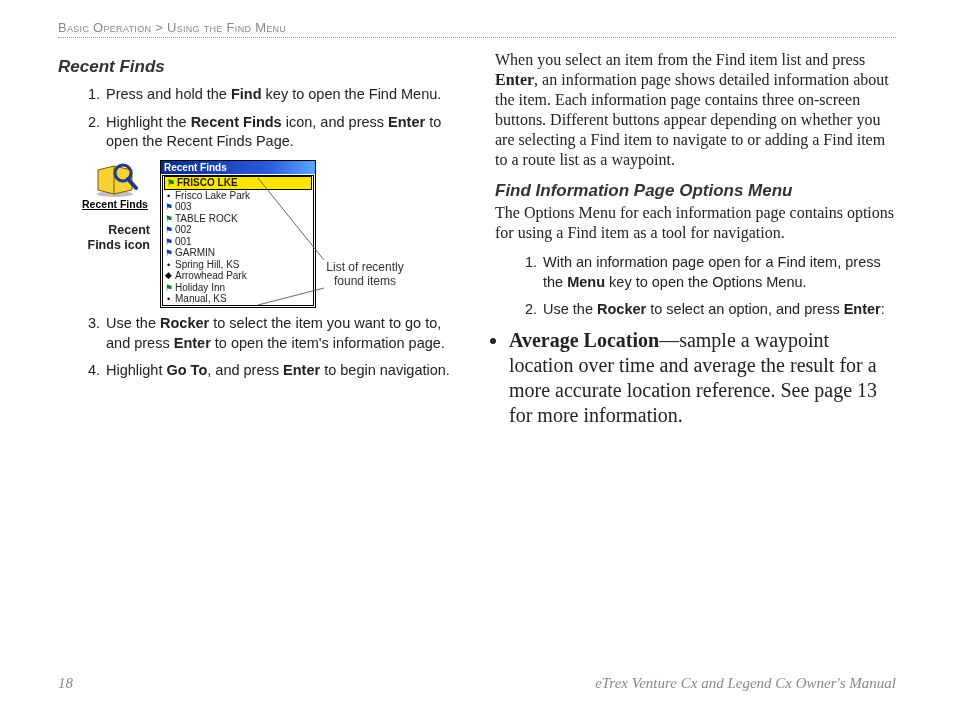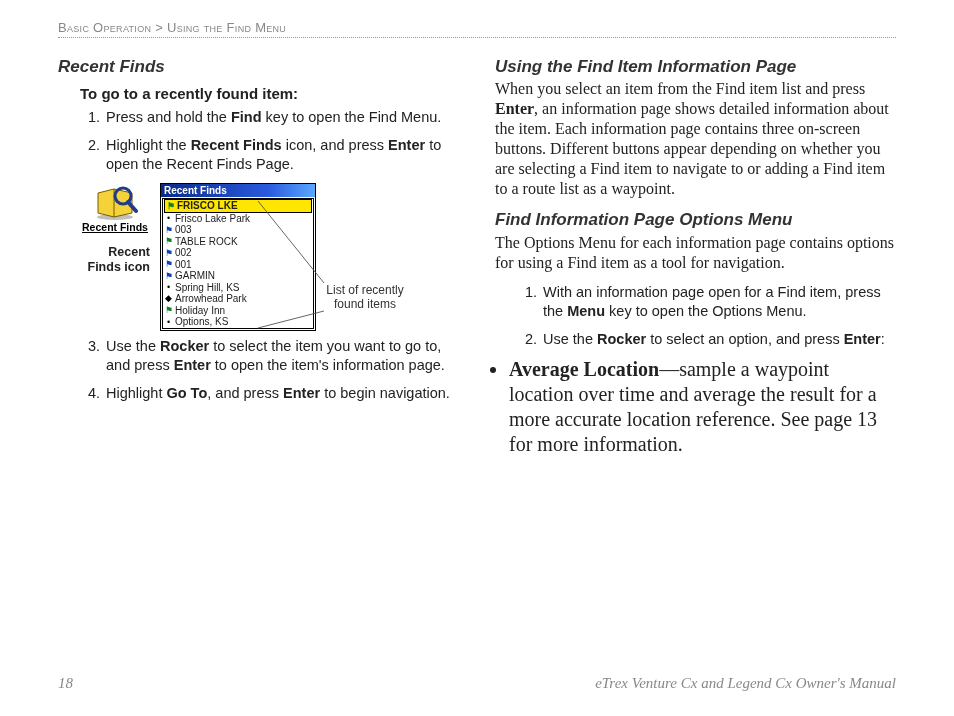--- a/index.html
+++ b/index.html
@@ -171,21 +171,20 @@
     <span>Basic Operation</span><span> &gt; </span><span>Using the Find Menu</span>
   </div>
   <hr class="dotted-rule">
 
   <div class="columns">
 
     <div class="col">
       <div class="h2">Recent Finds</div>
 
       <div class="instr-block">
-        <div class="instr-head">To go to a recently found item:</div>
         <ol class="steps">
           <li>
             <span>Press and hold the </span><span class="b">Find</span><span> key to open the Find Menu.</span>
           </li>
           <li>
             <span>Highlight the </span><span class="b">Recent Finds</span><span> icon, and press </span><span class="b">Enter</span><span> to open the Recent Finds Page.</span>
           </li>
         </ol>
 
         <div class="figure-row">
@@ -241,21 +240,21 @@
                 <div class="dw-item">
                   <span class="mark diamond">◆</span>
                   <span>Arrowhead Park</span>
                 </div>
                 <div class="dw-item">
                   <span class="mark flag-green">⚑</span>
                   <span>Holiday Inn</span>
                 </div>
                 <div class="dw-item">
                   <span class="mark dot">•</span>
-                  <span>Options, KS</span>
+                  <span>Manual, KS</span>
                 </div>
               </div>
           </div>
 
           <div class="callout-col">
             <svg class="callout-lines" viewBox="0 0 90 160">
               <line x1="12" y1="18" x2="78" y2="100" stroke="#555" stroke-width="0.9"></line>
               <line x1="12" y1="145" x2="78" y2="128" stroke="#555" stroke-width="0.9"></line>
             </svg>
             <div class="callout-text">List of recently found items</div>
@@ -267,21 +266,20 @@
             <span>Use the </span><span class="b">Rocker</span><span> to select the item you want to go to, and press </span><span class="b">Enter</span><span> to open the item's information page.</span>
           </li>
           <li>
             <span>Highlight </span><span class="b">Go To</span><span>, and press </span><span class="b">Enter</span><span> to begin navigation.</span>
           </li>
         </ol>
       </div>
     </div>
 
     <div class="col">
-      <div class="h2">Using the Find Item Information Page</div>
       <p class="body-p">
         <span>When you select an item from the Find item list and press </span><span class="b">Enter</span><span>, an information page shows detailed information about the item. Each information page contains three on-screen buttons. Different buttons appear depending on whether you are selecting a Find item to navigate to or adding a Find item to a route list as a waypoint.</span>
       </p>
 
       <div class="h2">Find Information Page Options Menu</div>
       <p class="body-p">The Options Menu for each information page contains options for using a Find item as a tool for navigation.</p>
 
       <div class="instr-block">
         <ol class="steps">
           <li>

